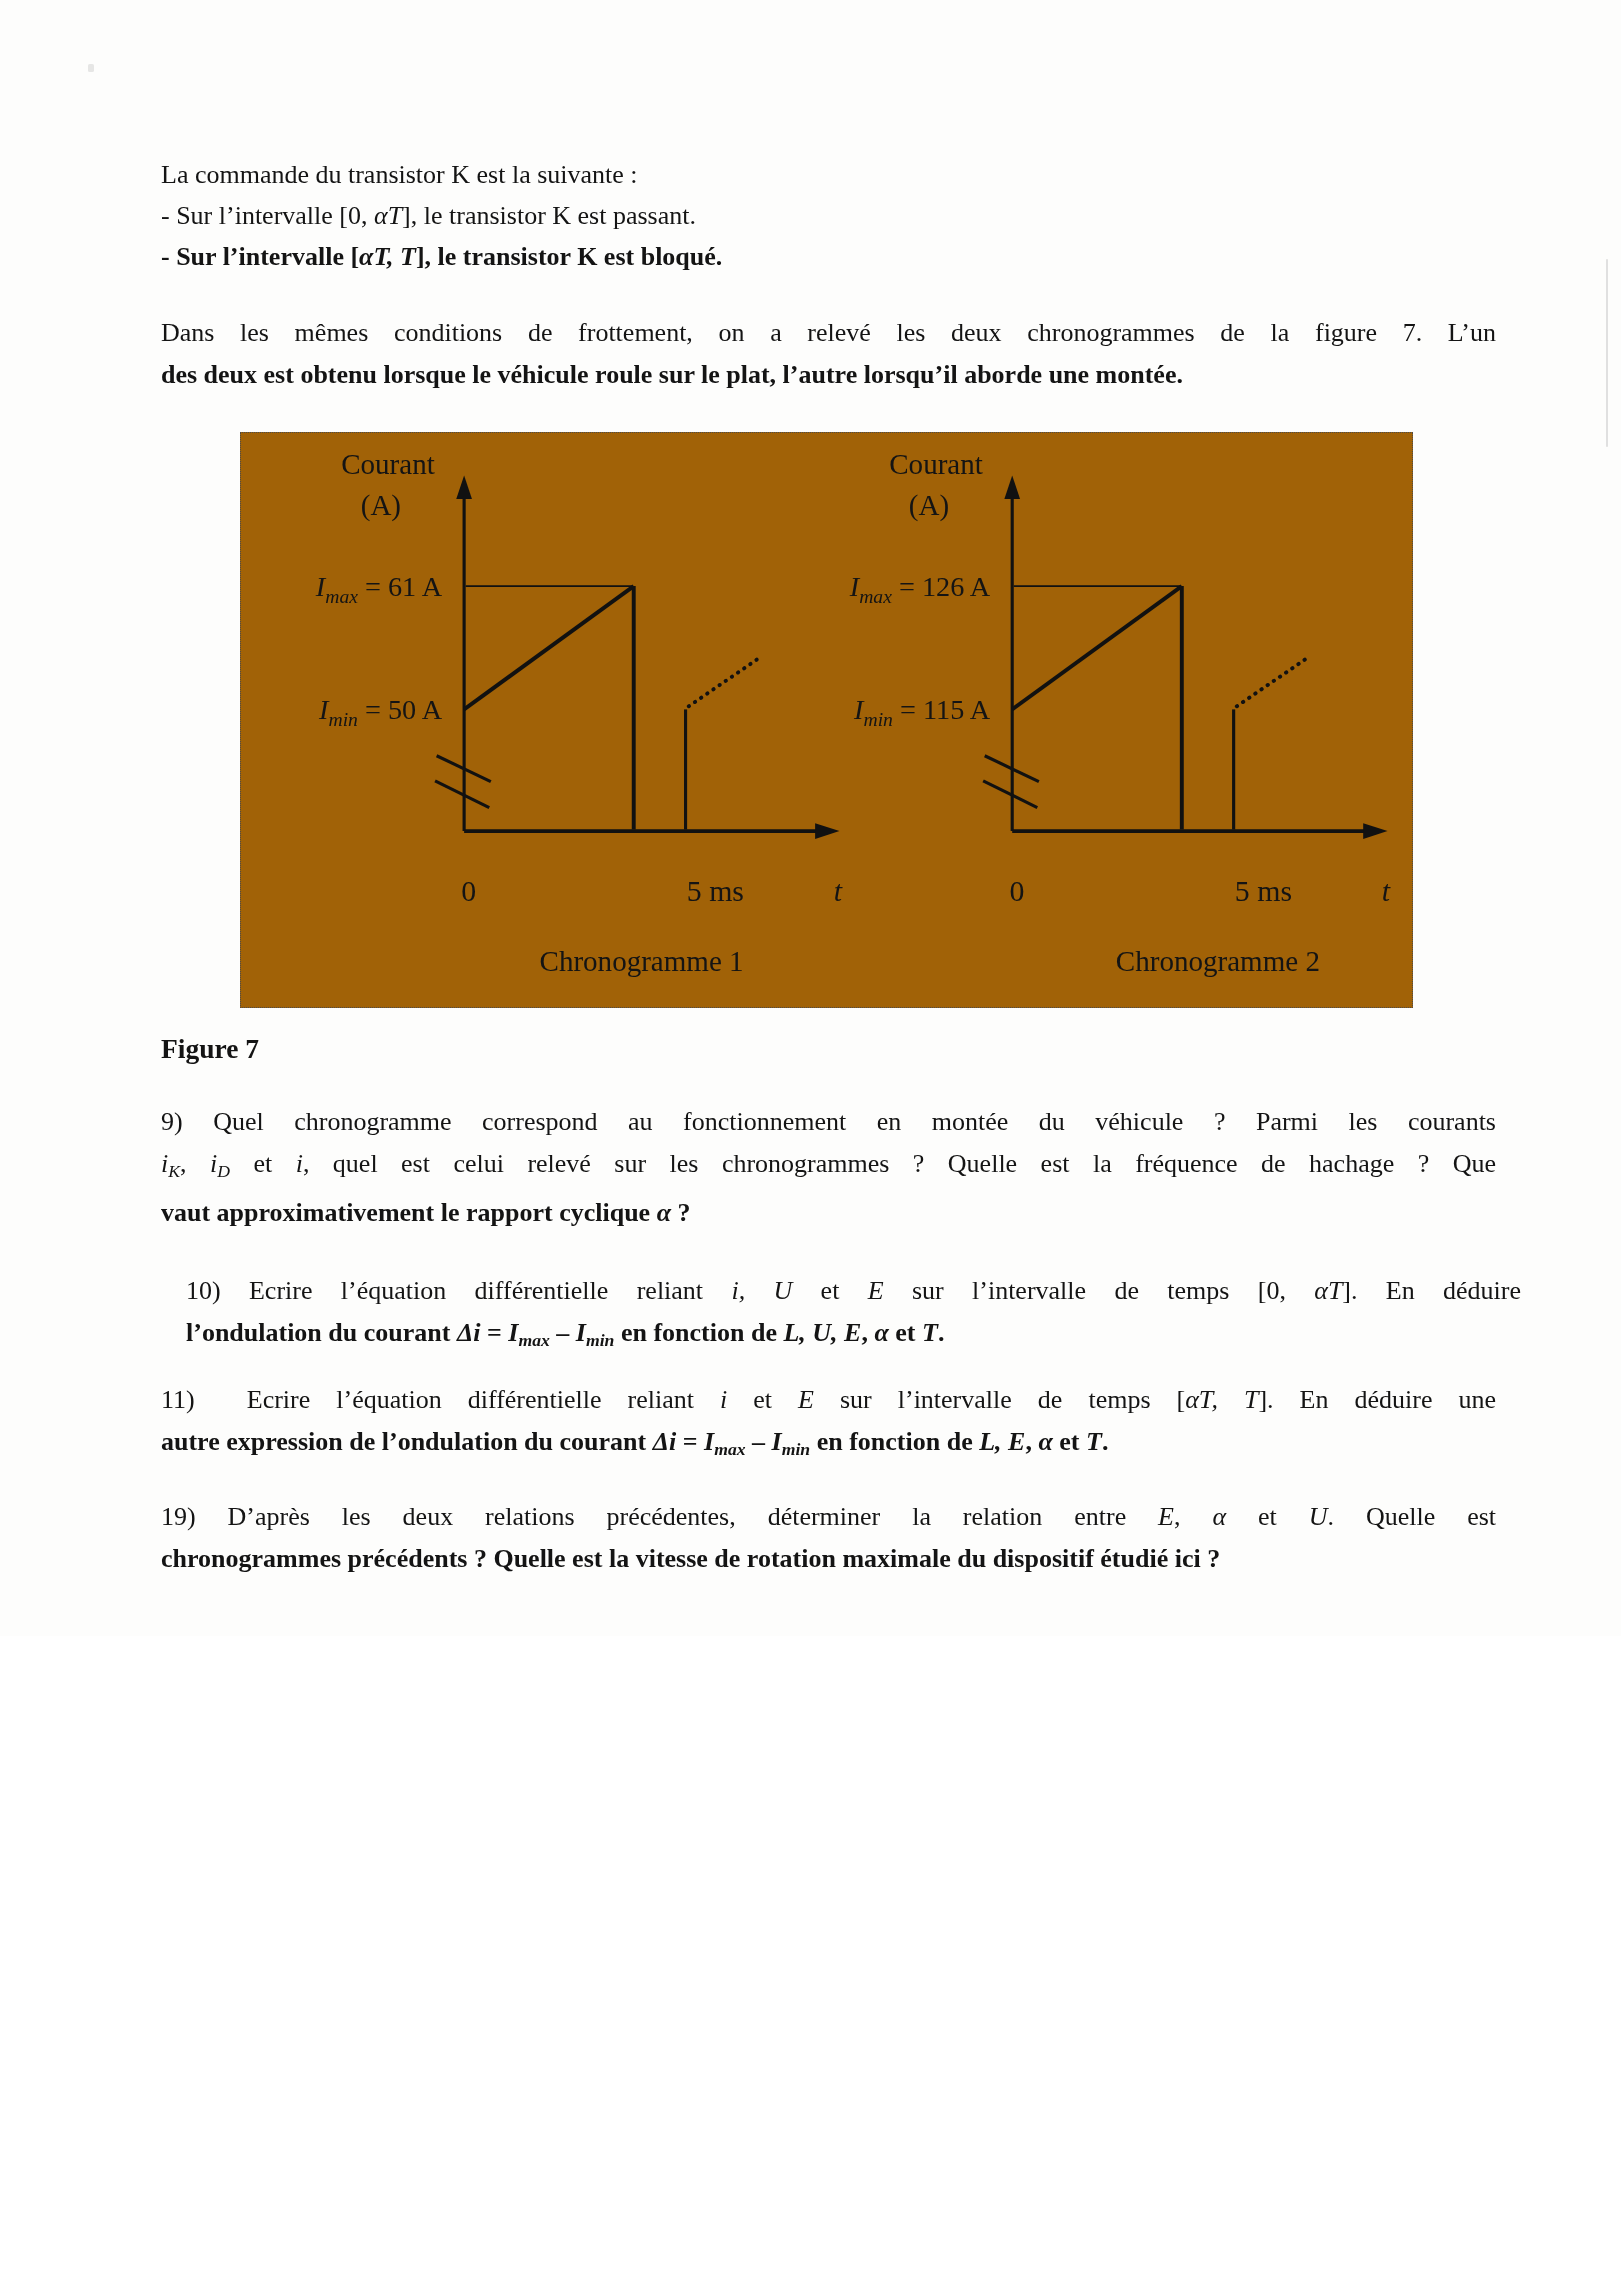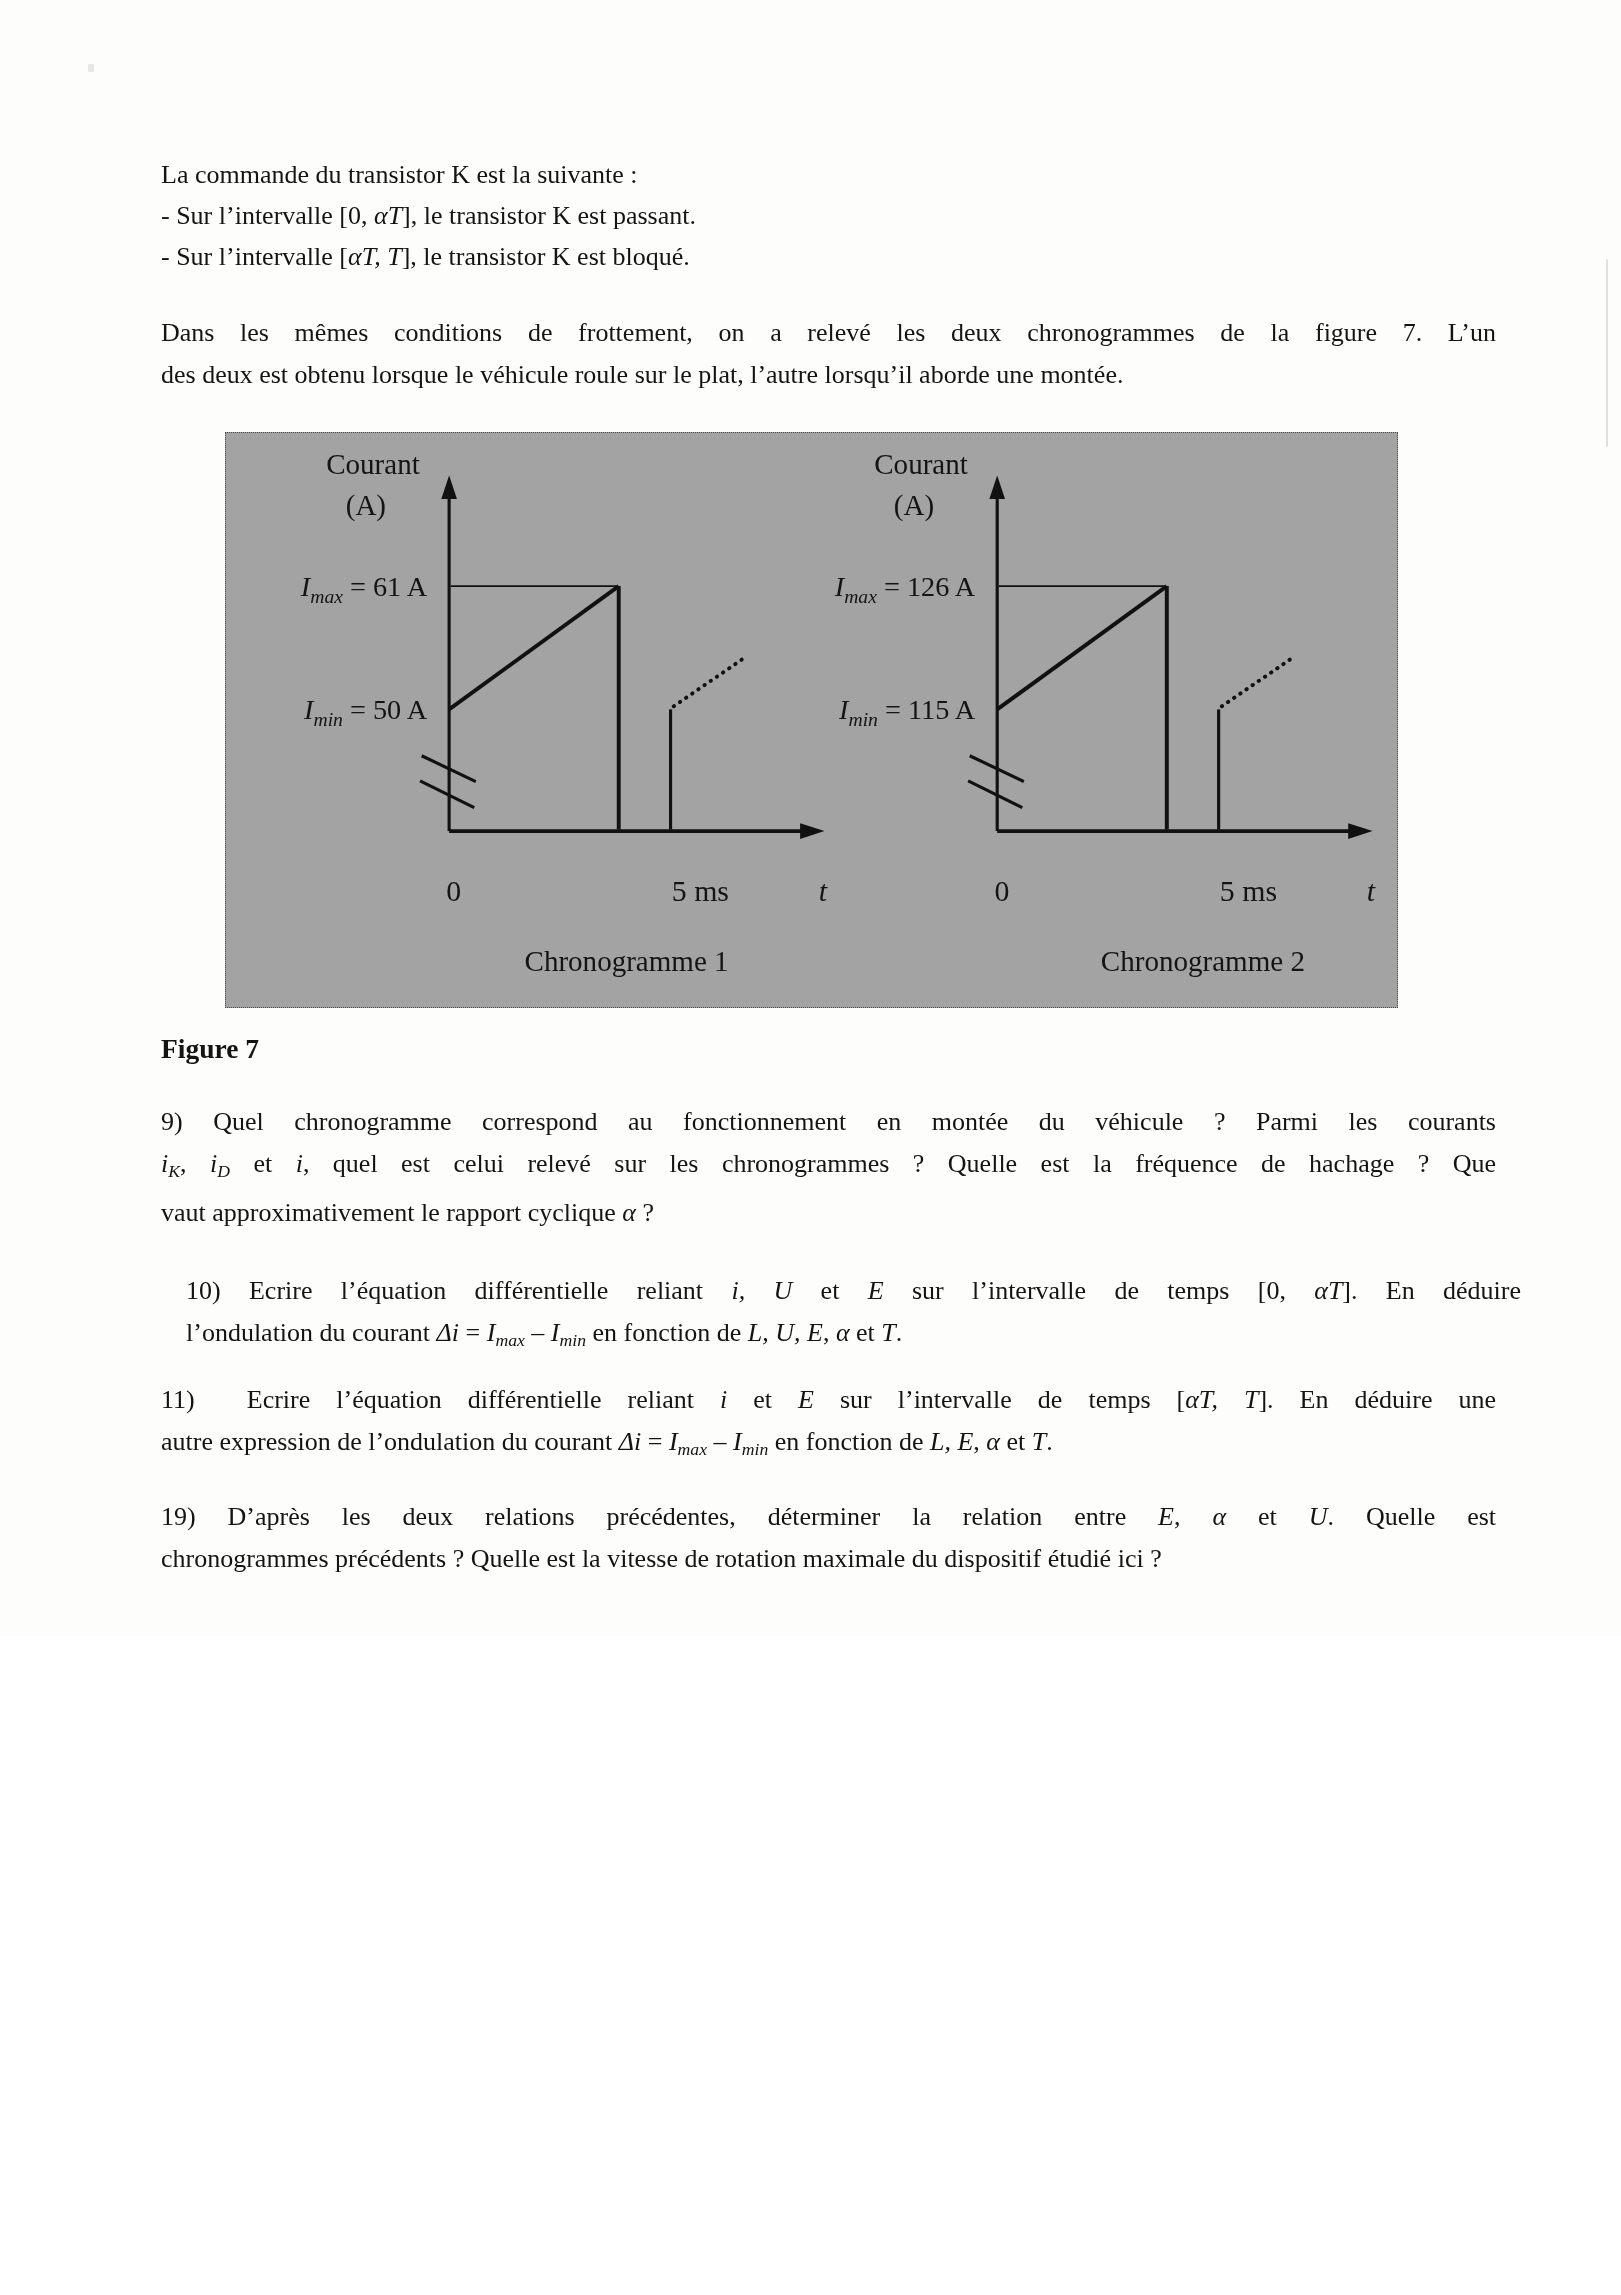--- a/index.html
+++ b/index.html
@@ -10,33 +10,33 @@
     font-family:"Liberation Serif","DejaVu Serif",serif;
     color:#141414;
     overflow:hidden;
   }
   .tblock{
     position:absolute;
     left:161px;width:1335px;
     font-size:26px;line-height:42px;
   }
   .pline{text-align:justify;text-align-last:justify;}
-  .pline.last{text-align-last:left;}
+  .pline.last{text-align-last:left;font-weight:bold;}
   .simple-lines .pline{text-align:left;text-align-last:left;}
   .r-i{font-style:italic;}
   .r-sub{font-style:italic;font-size:0.68em;vertical-align:-0.28em;}
   .fig-title{
     position:absolute;left:161px;width:1335px;top:1033px;
     text-align:left;font-weight:bold;font-size:27.5px;font-family:Liberation Serif, serif;
   }
   .figure-box{
-    position:absolute;left:225px;top:432px;
+    position:absolute;left:240px;top:432px;
     width:1171px;height:574px;
     border:1.6px dotted #4a4a4a;
-    background:#a3a3a3;
+    background:#a16207;
   }
   .figure-box svg{display:block;width:100%;height:100%;}
   .pageno{
     position:absolute;left:1390px;top:2176px;
     font-size:31px;letter-spacing:0.8px;
   }
   .artifact{position:absolute;background:#c9c9c9;border-radius:1.6px;}
   svg text{font-family:"Liberation Serif","DejaVu Serif",serif;fill:#141414;}
   .wave{stroke:#111;fill:none;}
 </style>

